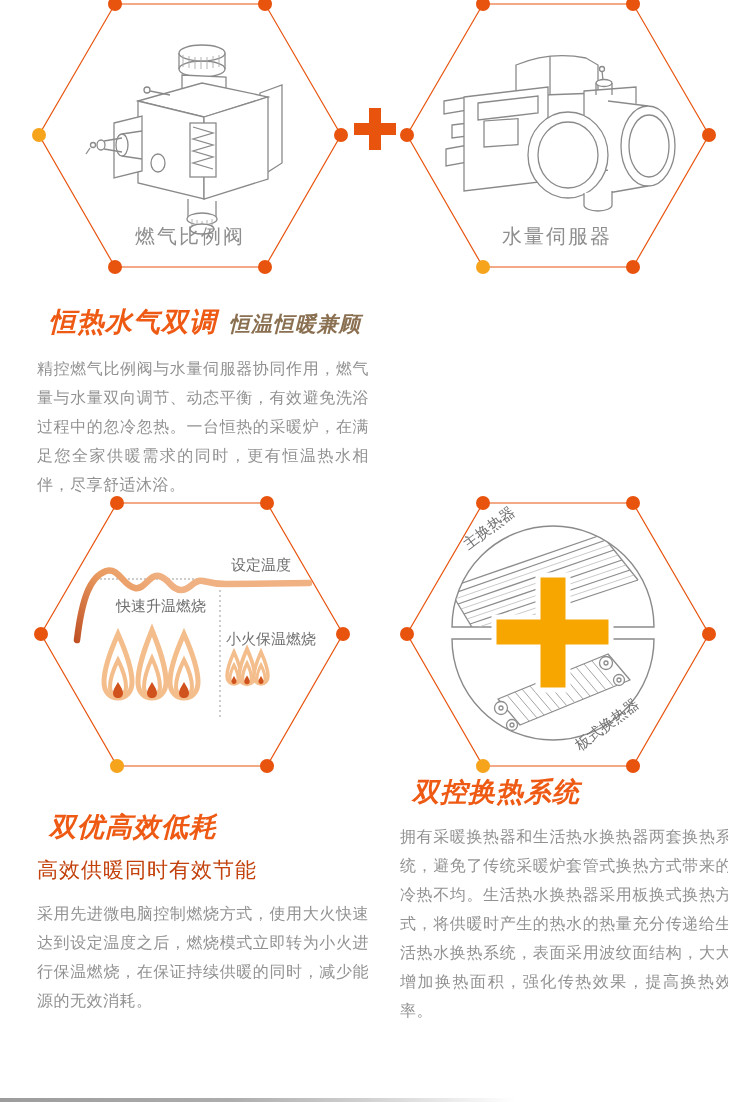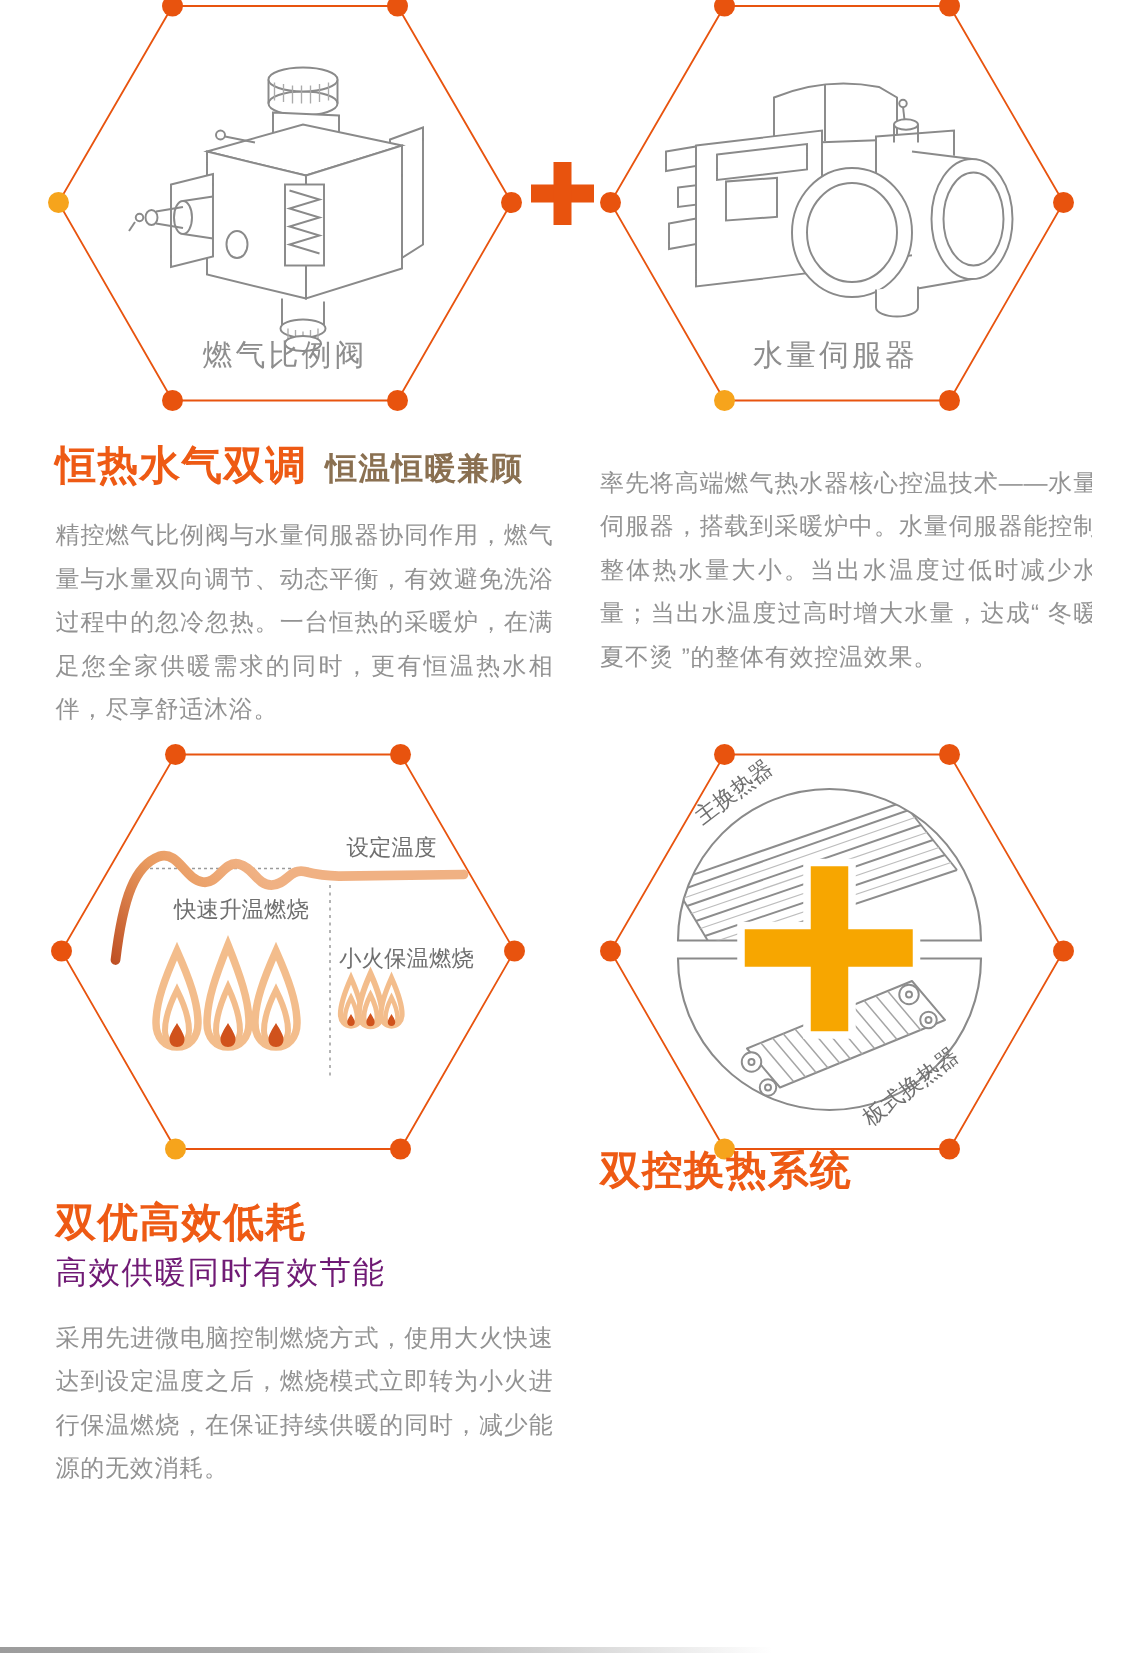--- a/index.html
+++ b/index.html
@@ -1,22 +1,22 @@
 <!DOCTYPE html>
 <html><head>
 <meta charset="utf-8">
 <style>
   html,body{margin:0;padding:0;background:#fff;}
   .page{position:relative;width:728px;height:1102px;background:#ffffff;overflow:hidden;
         font-family:"Liberation Sans","DejaVu Sans",sans-serif;}
   .hex-svg{position:absolute;display:block;}
   .col{position:absolute;width:332px;}
-  .hd{margin:0;font-size:27px;line-height:32px;font-weight:bold;color:#ee5a14;letter-spacing:1px;white-space:nowrap;}
+  .hd{margin:12px;font-size:27px;line-height:32px;font-weight:bold;color:#ee5a14;letter-spacing:1px;white-space:nowrap;font-style:italic;}
   .hd .sub-inline{font-size:21px;font-weight:bold;color:#8a7051;margin-left:12px;letter-spacing:1px;}
-  .sub-line{font-size:21px;line-height:30px;color:#701a75;margin-top:3px;letter-spacing:1px;}
+  .sub-line{font-size:21px;line-height:30px;color:#c2410c;margin-top:3px;letter-spacing:1px;}
   .body-txt{margin-top:14px;font-size:16px;line-height:29px;color:#929292;text-align:justify;letter-spacing:0.5px;}
   .plus-top{position:absolute;left:354px;top:108px;width:42px;height:42px;}
   .bottom-bar{position:absolute;left:0;bottom:0;width:515px;height:4px;
       background:linear-gradient(to right,#9c9c9c 0%,#adadad 45%,#cfcfcf 70%,rgba(235,235,235,0) 100%);}
   svg text{font-family:"Liberation Sans","DejaVu Sans",sans-serif;}
 </style>
 </head>
 <body>
 
 <div class="page">
@@ -137,21 +137,20 @@
     </g>
   </svg>
 
   <div class="col" style="left:37px;top:294px">
     <h2 class="hd">
       <span>恒热水气双调</span><span class="sub-inline">恒温恒暖兼顾</span>
     </h2>
     <p class="body-txt">精控燃气比例阀与水量伺服器协同作用，燃气量与水量双向调节、动态平衡，有效避免洗浴过程中的忽冷忽热。一台恒热的采暖炉，在满足您全家供暖需求的同时，更有恒温热水相伴，尽享舒适沐浴。</p>
   </div>
   <div class="col" style="left:400px;top:294px">
-    <p class="body-txt">率先将高端燃气热水器核心控温技术——水量伺服器，搭载到采暖炉中。水量伺服器能控制整体热水量大小。当出水温度过低时减少水量；当出水温度过高时增大水量，达成“ 冬暖夏不烫 ”的整体有效控温效果。</p>
   </div>
 
   <svg class="hex-svg" style="left:32px;top:494px" width="320" height="281" viewBox="0 0 320 281">
     <defs>
       <linearGradient id="flameG" gradientUnits="userSpaceOnUse" x1="0" y1="132" x2="0" y2="206">
         <stop offset="0" stop-color="#f3bd8c"></stop>
           <stop offset="0.55" stop-color="#e6935a"></stop>
           <stop offset="1" stop-color="#cd4d1b"></stop>
       </linearGradient>
       <linearGradient id="curveG" gradientUnits="userSpaceOnUse" x1="42" y1="150" x2="120" y2="70">
@@ -291,17 +290,18 @@
     <h2 class="hd">
       <span>双优高效低耗</span>
     </h2>
     <div class="sub-line">高效供暖同时有效节能</div>
     <p class="body-txt">采用先进微电脑控制燃烧方式，使用大火快速达到设定温度之后，燃烧模式立即转为小火进行保温燃烧，在保证持续供暖的同时，减少能源的无效消耗。</p>
   </div>
   <div class="col" style="left:400px;top:764px">
     <h2 class="hd">
       <span>双控换热系统</span>
     </h2>
+    <p class="body-txt">拥有采暖换热器和生活热水换热器两套换热系统，避免了传统采暖炉套管式换热方式带来的冷热不均。生活热水换热器采用板换式换热方式，将供暖时产生的热水的热量充分传递给生活热水换热系统，表面采用波纹面结构，大大增加换热面积，强化传热效果，提高换热效率。</p>
   </div>
 
   <div class="bottom-bar"></div>
 
 </div>
 
 </body></html>

